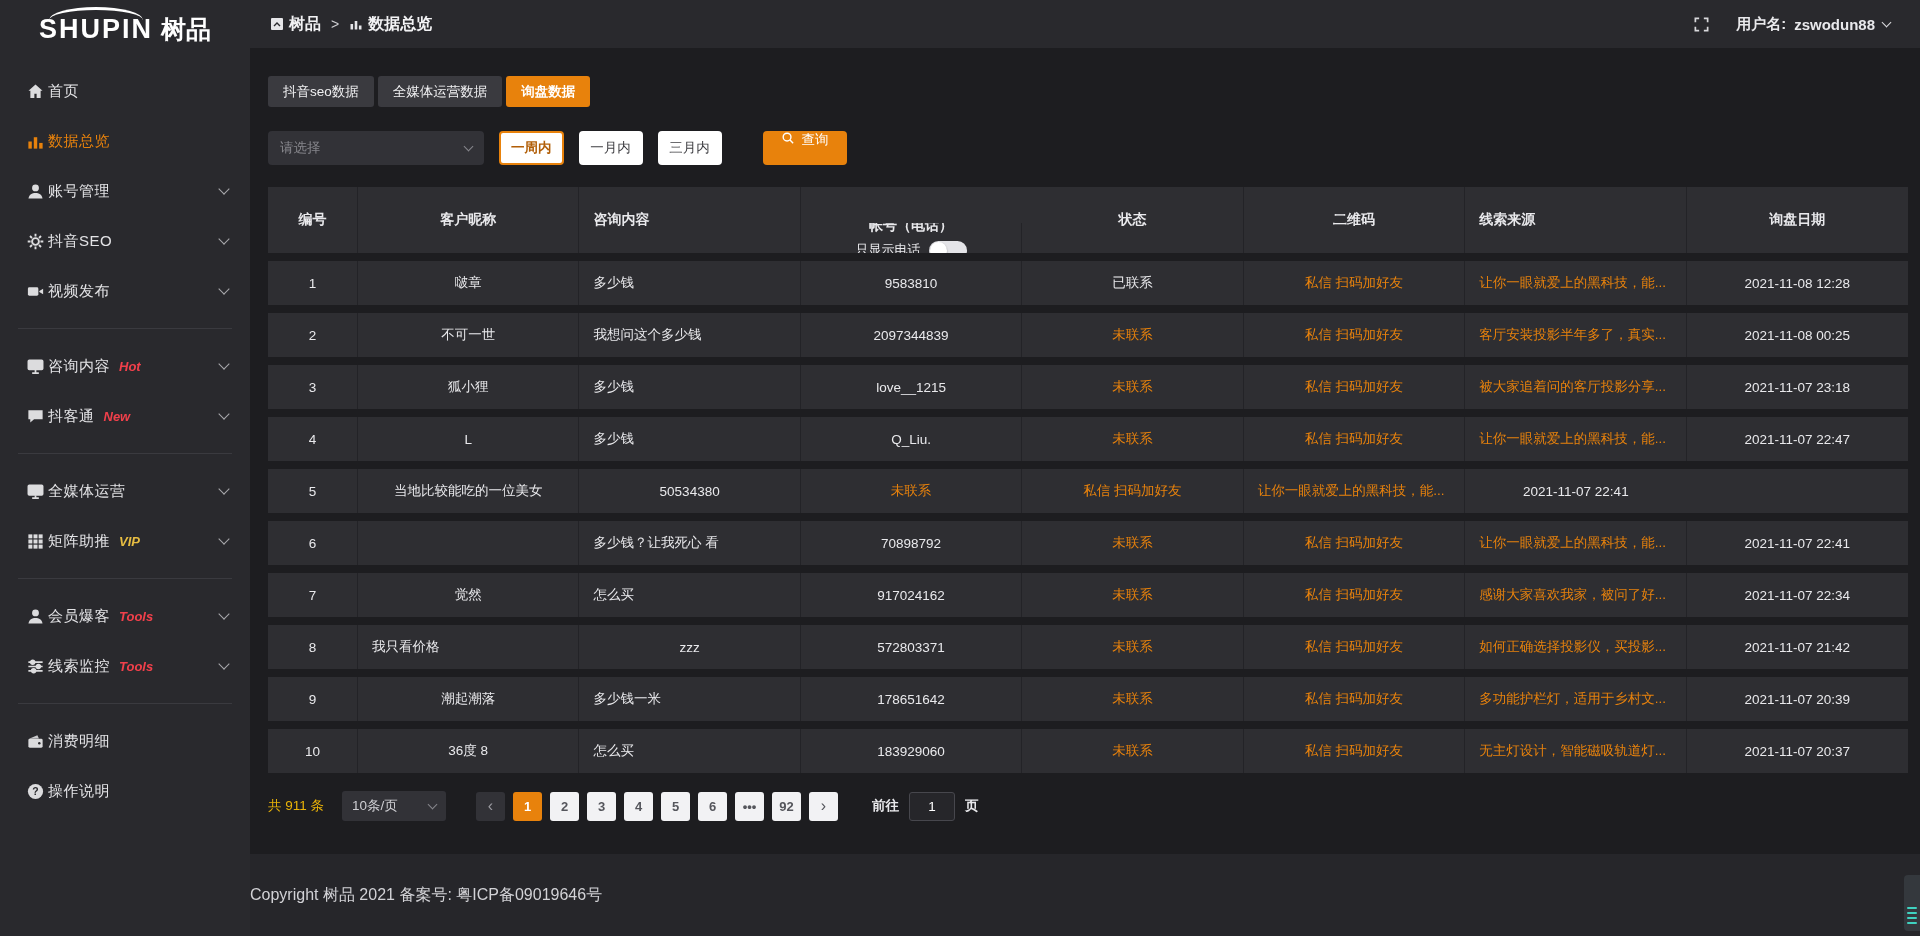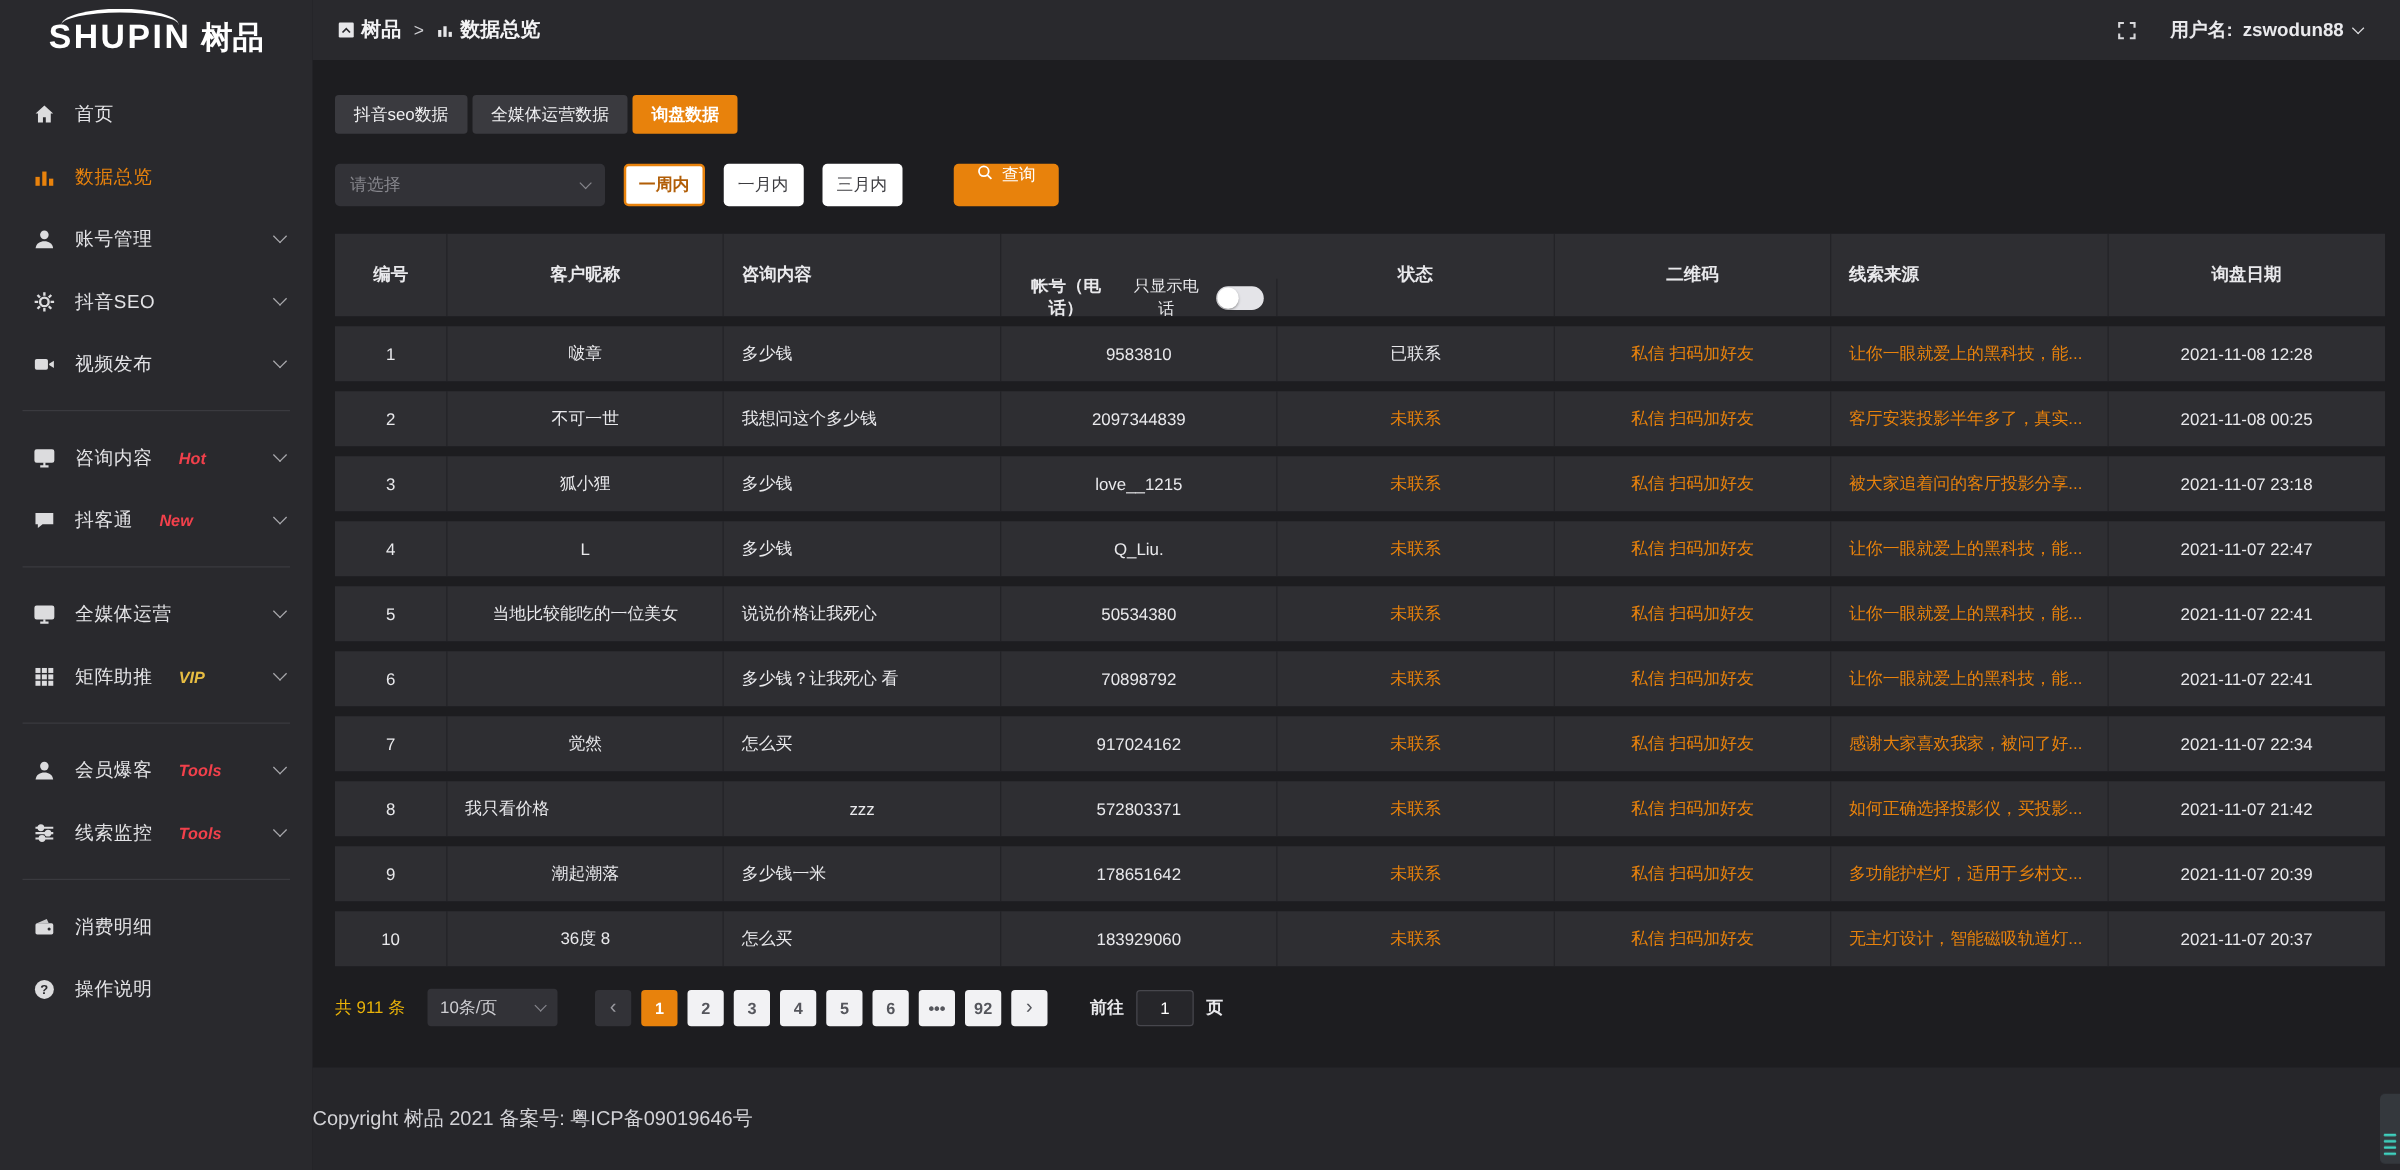--- a/index.html
+++ b/index.html
@@ -15,21 +15,21 @@
   }
   svg{display:block;}
   
   .sidebar{width:250px;flex:0 0 250px;background:var(--panel);height:100%;}
   .logo{height:52px;display:flex;align-items:center;justify-content:center;gap:8px;padding-top:6px;}
   .logo-latin{position:relative;font-weight:bold;font-size:27px;letter-spacing:2px;color:#fff;}
   .logo-latin::before{content:"";position:absolute;left:10px;right:10px;top:-7px;height:10px;
     border-top:3px solid #fff;border-radius:50% 50% 0 0 / 100% 100% 0 0;}
   .logo-cjk{font-size:25px;font-weight:bold;color:#fff;}
   .menu{padding-top:14px;}
-  .menu-item{position:relative;height:50px;display:flex;align-items:center;gap:15px;
+  .menu-item{position:relative;height:50px;display:flex;align-items:center;gap:3px;
     padding:0 22px 0 26px;cursor:pointer;color:#e3e3e6;}
   .menu-item .mi-icon{width:19px;height:19px;color:#dcdcde;flex:0 0 19px;}
   .menu-item.active{color:var(--accent);}
   .menu-item.active .mi-icon{color:var(--accent);}
   .mi-label{font-size:15px;letter-spacing:.5px;}
   .mi-badge{font-size:13px;font-weight:bold;font-style:italic;margin-left:6px;}
   .badge-red{color:#f1404b;} .badge-gold{color:#e7bd42;}
   .mi-chev{position:absolute;right:22px;width:8px;height:8px;
     border-right:1.6px solid #a9a9ad;border-bottom:1.6px solid #a9a9ad;
     transform:rotate(45deg);margin-top:-4px;}
@@ -68,21 +68,21 @@
   
   .table{margin-top:22px;}
   .thead,.trow{display:grid;grid-template-columns:90px repeat(7,1fr);}
   .thead{background:var(--cell);height:66px;margin-bottom:8px;font-weight:bold;}
   .trow{background:var(--cell);height:44px;margin-bottom:8px;}
   .th,.td{display:flex;align-items:center;justify-content:center;text-align:center;
     border-right:1px solid var(--cell-line);padding:0 10px;font-size:13.5px;overflow:hidden;}
   .th:last-child,.td:last-child{border-right:none;}
   .th{font-size:14px;}
   .th.c-content,.td.c-content,.th.c-source,.td.c-source{justify-content:flex-start;text-align:left;padding-left:14px;}
-  .th-account{gap:6px;margin-top:36px;}
+  .th-account{flex-direction:column;gap:6px;margin-top:36px;}
   .th-account-sub{display:flex;align-items:center;gap:8px;font-weight:normal;font-size:13px;}
   .toggle{width:38px;height:19px;background:#e4e4e8;border-radius:10px;position:relative;cursor:pointer;}
   .toggle::after{content:"";position:absolute;left:1px;top:1px;width:17px;height:17px;border-radius:50%;
     background:#fff;box-shadow:0 1px 2px rgba(0,0,0,.35);}
   .td.c-status{color:var(--accent);}
   .trow.contacted .td.c-status{color:var(--text);}
   .td.c-qr,.td.c-source{color:var(--accent);cursor:pointer;white-space:nowrap;}
   
   .pagi{display:flex;align-items:center;margin-top:18px;gap:8px;font-size:13.5px;}
   .pagi-total{margin-right:10px;color:#eab308;}
@@ -388,21 +388,20 @@
         <div class="td c-content">多少钱</div>
         <div class="td c-account">Q_Liu.</div>
         <div class="td c-status">未联系</div>
         <div class="td c-qr">私信 扫码加好友</div>
         <div class="td c-source">让你一眼就爱上的黑科技，能...</div>
         <div class="td c-date">2021-11-07 22:47</div>
       </div>
           <div class="trow">
         <div class="td c-no">5</div>
         <div class="td c-nick">当地比较能吃的一位美女</div>
-        <div class="td c-content">说说价格让我死心</div>
         <div class="td c-account">50534380</div>
         <div class="td c-status">未联系</div>
         <div class="td c-qr">私信 扫码加好友</div>
         <div class="td c-source">让你一眼就爱上的黑科技，能...</div>
         <div class="td c-date">2021-11-07 22:41</div>
       </div>
           <div class="trow">
         <div class="td c-no">6</div>
         <div class="td c-nick"></div>
         <div class="td c-content">多少钱？让我死心 看</div>

